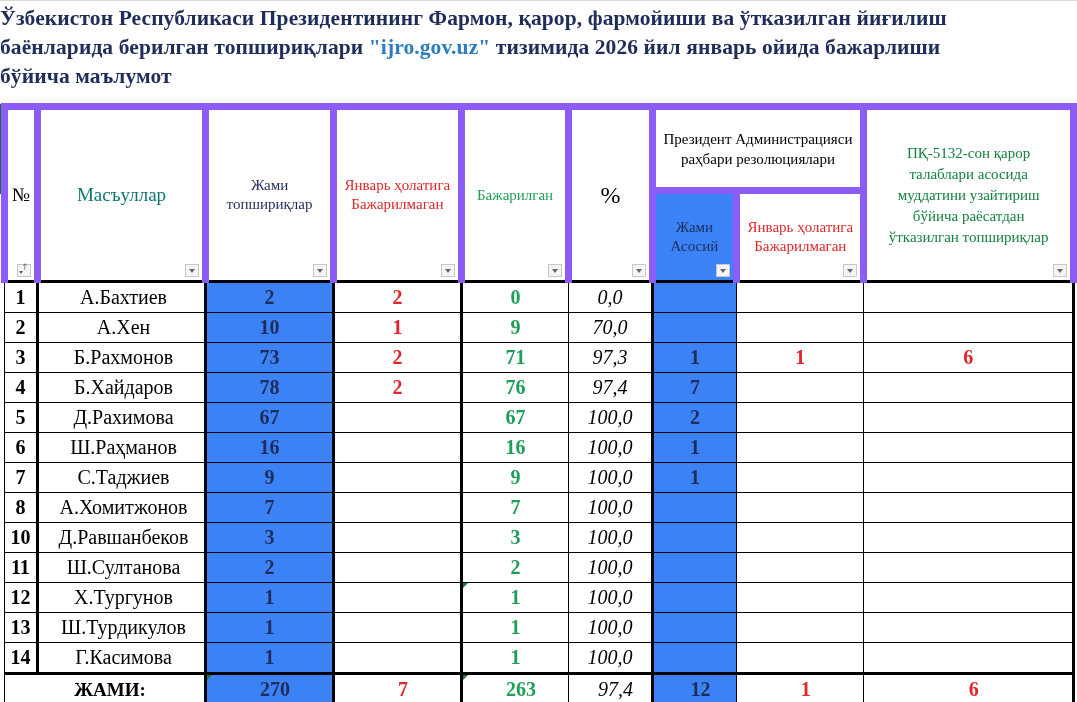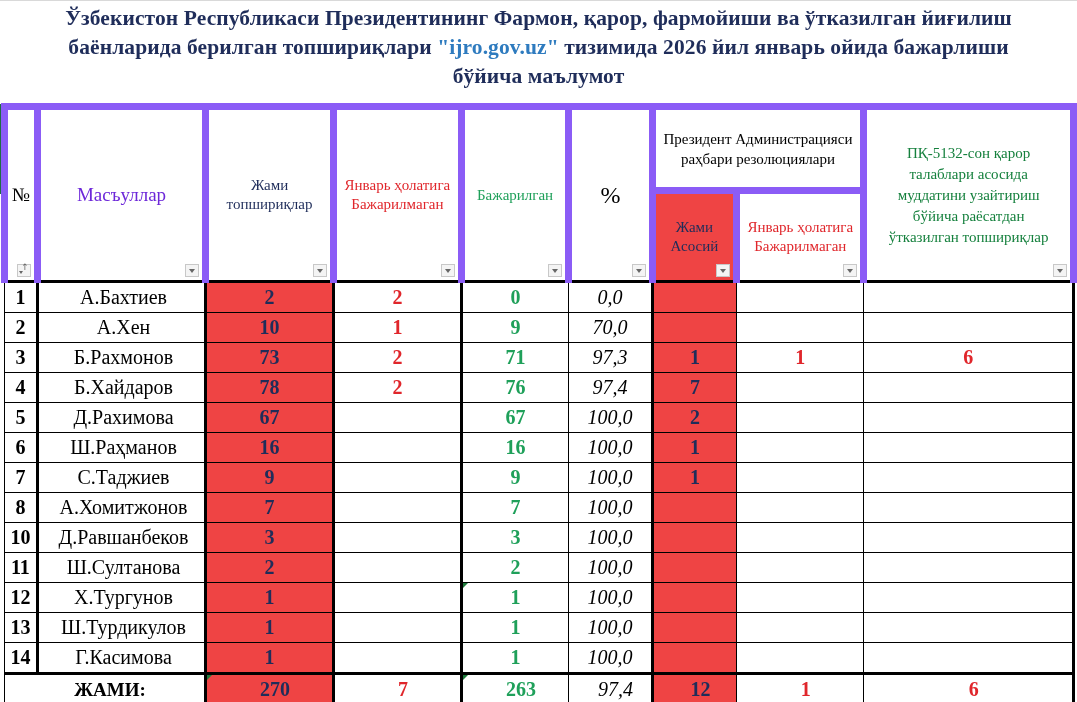--- a/index.html
+++ b/index.html
@@ -1,32 +1,32 @@
 <!DOCTYPE html>
 <html><head>
 <meta charset="utf-8">
 <style>
   html,body{margin:0;padding:0;background:#ffffff;}
   body{width:1077px;height:702px;overflow:hidden;position:relative;font-family:"Liberation Serif","DejaVu Serif",serif;}
-  .title{position:absolute;left:0;top:4px;width:1077px;text-align:center;color:#1f2d5a;font-weight:bold;font-size:21.5px;line-height:29px;letter-spacing:0.1px;}
+  .title{position:absolute;left:0;top:4px;width:1077px;text-align:left;color:#1f2d5a;font-weight:bold;font-size:21.5px;line-height:29px;letter-spacing:0.1px;}
   .title .link{color:#2e7bbf;}
   .gridline-top{position:absolute;left:0;top:0;width:1077px;height:1px;background:#d9d9d9;}
   .left-accent{position:absolute;left:0;top:104px;width:3px;height:90px;background:#1e6b45;}
   table.sheet{position:absolute;left:1px;top:103px;border-collapse:collapse;table-layout:fixed;}
   table.sheet td, table.sheet th{border:1px solid #000;padding:0;position:relative;overflow:hidden;}
   table.sheet thead th{border:7px solid #8b5cf6;border-bottom:3px solid #000;font-weight:normal;vertical-align:middle;text-align:center;}
-  .h-main{font-size:19px;color:#6d28d9;}
+  .h-main{font-size:19px;color:#0f766e;}
   .h-num{font-size:19px;color:#000;}
   .h-navy{font-size:15px;color:#1f2d5a;line-height:19px;}
   .h-red{font-size:15px;color:#e0262b;line-height:19px;}
   .h-green{font-size:15px;color:#1fa05a;line-height:19px;}
   .h-pct{font-size:24px;color:#000;}
   .h-black{font-size:15px;color:#000;line-height:20px;}
   .h-purple{font-size:15px;color:#15803d;line-height:21px;}
-  .shade{background:#ef4444;}
+  .shade{background:#3b82f6;}
   .filter{position:absolute;right:3px;bottom:3px;width:14px;height:13px;border:1px solid #c8c8c8;background:#f4f4f4;box-sizing:border-box;}
   .filter::after{content:"";position:absolute;left:3px;top:4px;border-left:3px solid transparent;border-right:3px solid transparent;border-top:4px solid #666;}
   .filter.sorted::before{content:"↑";position:absolute;right:1px;top:-3px;font-size:9px;color:#666;font-family:"DejaVu Sans",sans-serif;}
   .filter.sorted::after{left:1px;top:6px;border-left:2px solid transparent;border-right:2px solid transparent;border-top:3px solid #666;}
   tbody td{height:29px;font-size:20px;line-height:29px;}
   tbody td.num{text-align:center;font-weight:bold;color:#000;border-right:3px solid #000;}
   tbody td.name{text-align:center;padding-left:4px;color:#000;border-right:3px solid #000;}
   tbody td.total{text-align:center;font-weight:bold;color:#1f2d5a;border-right:3px solid #000;}
   tbody td.red{text-align:center;font-weight:bold;color:#e0262b;border-right:3px solid #000;}
   tbody td.green{text-align:center;font-weight:bold;color:#1fa05a;}

